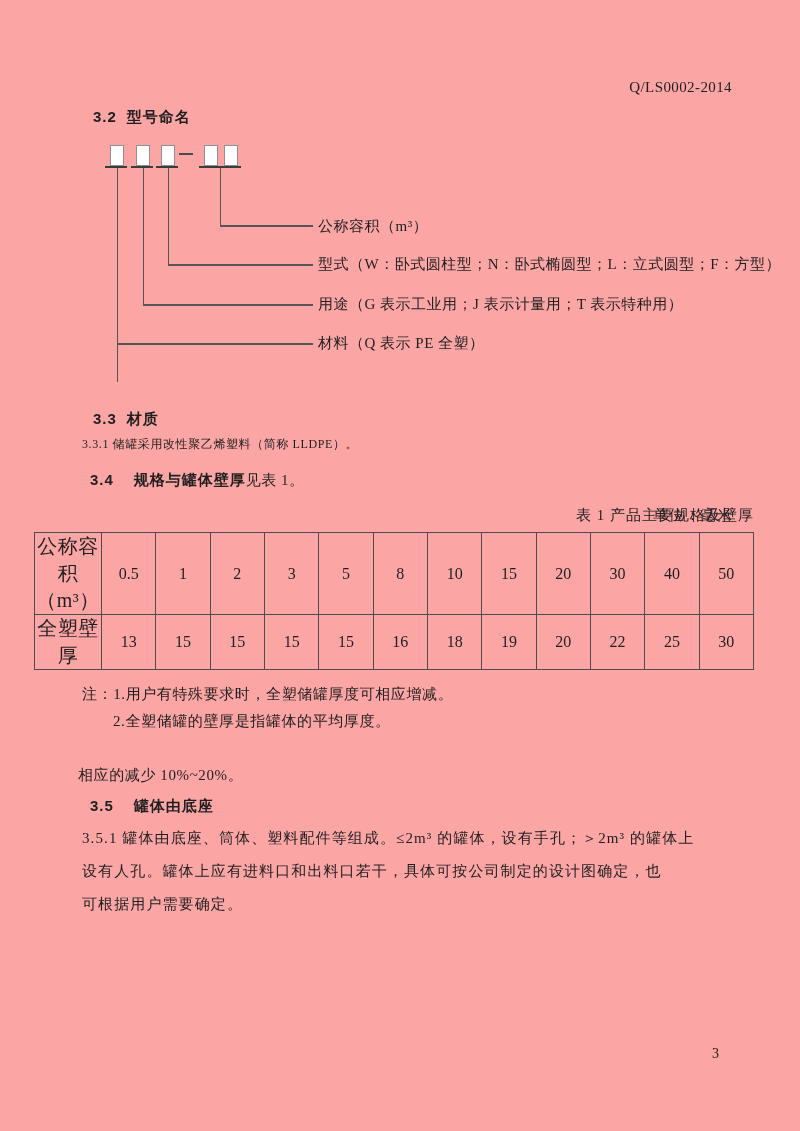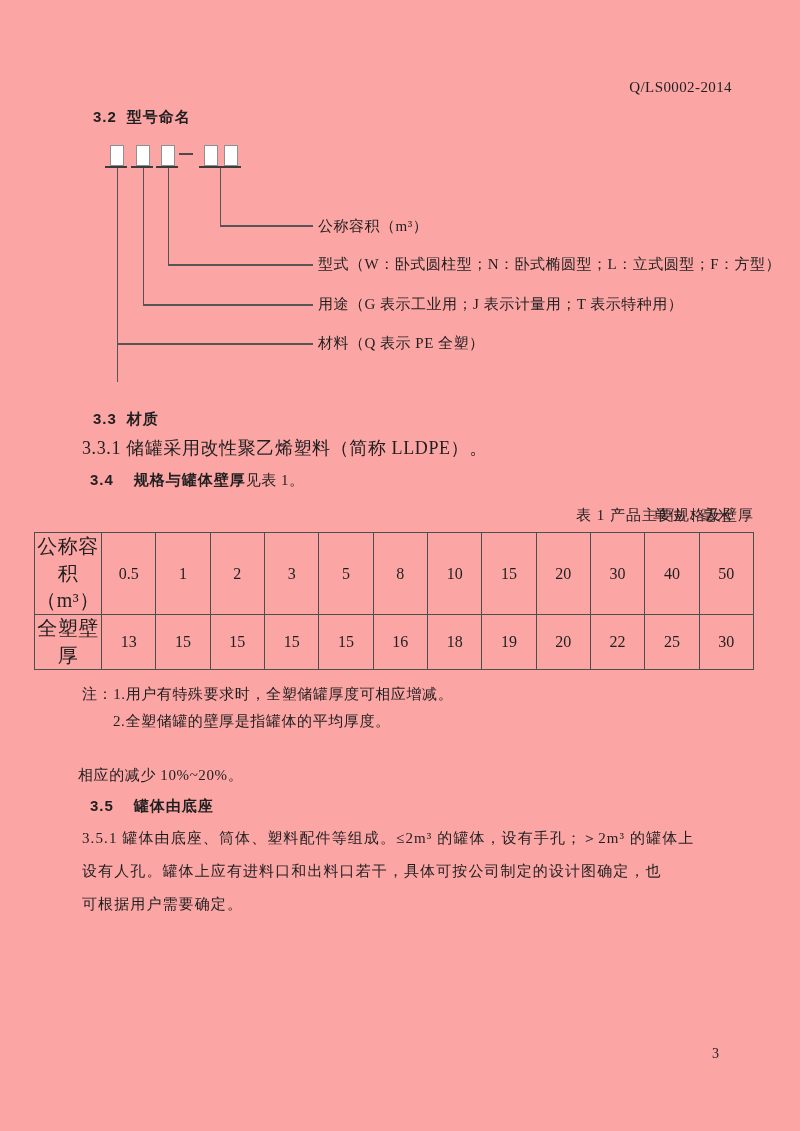--- a/index.html
+++ b/index.html
@@ -13,21 +13,21 @@
   
   .sec-h{font-family:"Liberation Sans","DejaVu Sans",sans-serif;font-weight:bold;font-size:15px;letter-spacing:1px;white-space:nowrap;}
   .h32{top:108px;left:93px;}
   .h33{top:410px;left:93px;}
   .h34{top:471px;left:90px;}
   .h35{top:797px;left:90px;}
   .sec-num{margin-right:10px;}
   .h34 .sec-num,.h35 .sec-num{margin-right:20px;}
   .sec-tail{font-family:"Liberation Serif","DejaVu Serif",serif;font-weight:normal;letter-spacing:0.5px;}
   
-  .body-text{font-size:18px;letter-spacing:0.6px;white-space:nowrap;}
+  .body-text{font-size:12px;letter-spacing:0.6px;white-space:nowrap;}
   .p331{top:436px;left:82px;}
   
   .diagram{top:140px;left:0;width:800px;height:250px;}
   .dbox{position:absolute;top:5px;width:12px;height:19px;border:1.5px solid #8f8f8f;background:#fff;}
   .b1{left:110px;}.b2{left:136px;}.b3{left:161px;}.b4{left:204px;}.b5{left:224px;}
   .ddash{position:absolute;left:179px;top:13px;width:14px;height:2.2px;background:#4a4a4a;}
   .dunder{position:absolute;top:26px;height:2.4px;background:#3c3c3c;}
   .u1{left:105px;width:22px;}.u2{left:131px;width:22px;}.u3{left:156px;width:22px;}.u4{left:199px;width:42px;}
   .dv{position:absolute;width:1.5px;background:#555;}
   .v1{left:116.5px;top:28px;height:214px;}

